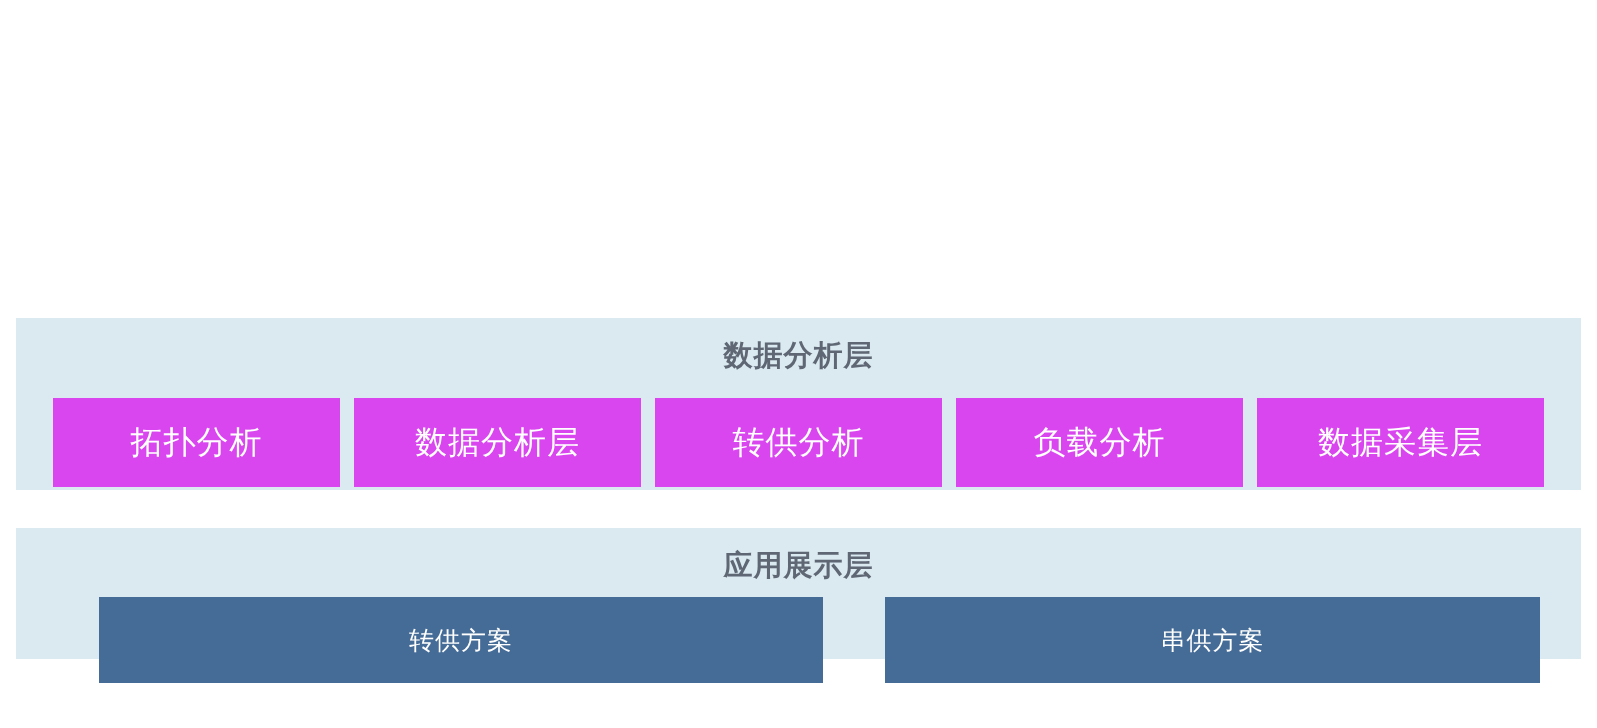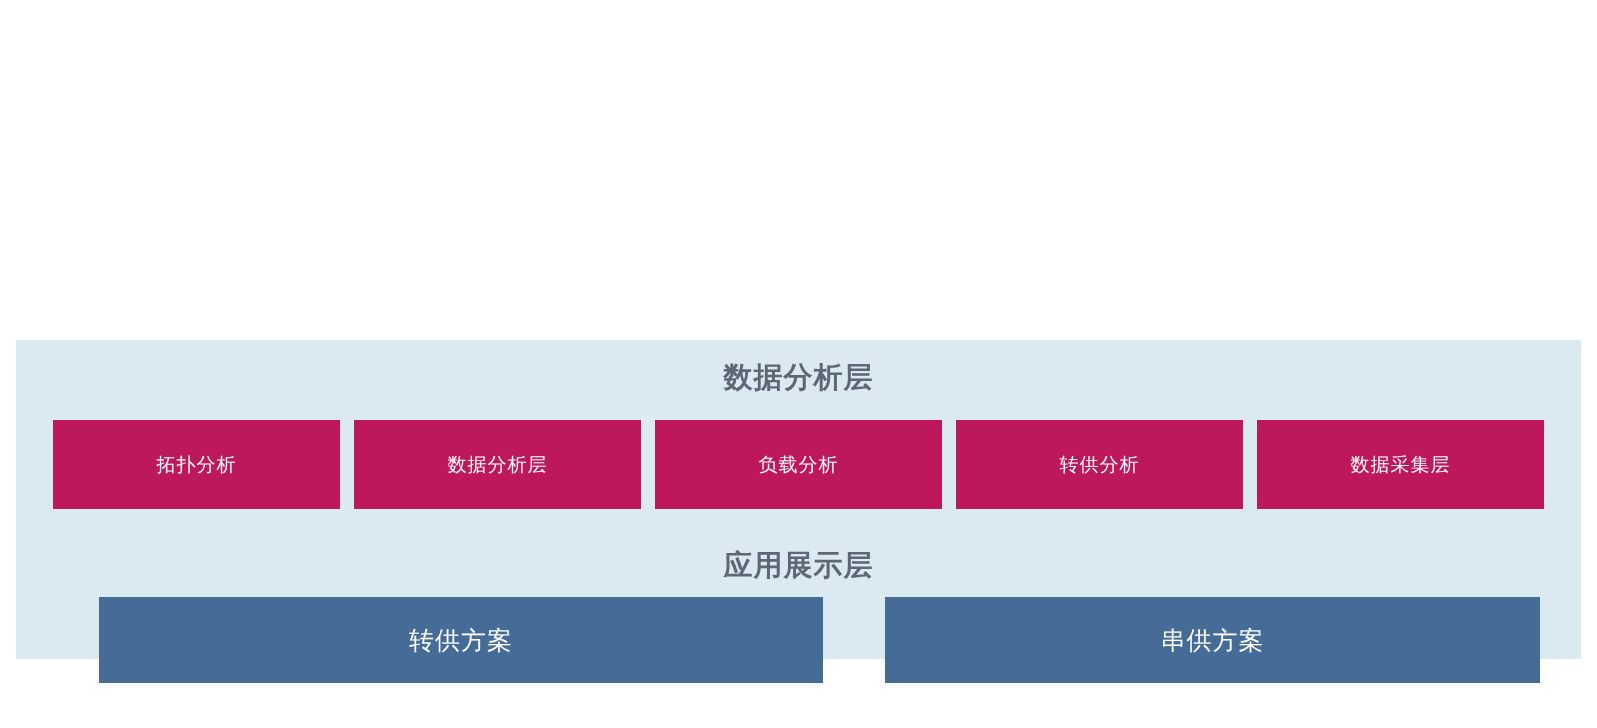--- a/index.html
+++ b/index.html
@@ -75,43 +75,42 @@
     justify-content: center;
     letter-spacing: 1px;
   }
   .collect-box.b0 { left: 22px;  width: 457px; top: 82px; }
   .collect-box.b1 { left: 506px; width: 455px; top: 84px; }
   .collect-box.b2 { left: 988px; width: 456px; top: 85px; }
 
   
   #layer-analysis {
     top: 318px;
-    height: 201px;
+    height: 172px;
     background: #daeaf0;
-    margin-top: 22px;
   }
   #layer-analysis .layer-title {
     top: 18px;
     font-size: 29px;
     color: #5f6775;
   }
   .analysis-row {
     position: absolute;
     left: 37px;
     top: 80px;
     width: 1491px;
     height: 89px;
     display: flex;
     gap: 14px;
   }
   .analysis-box {
     flex: 1 1 0;
-    background: #be185d;
+    background: #d946ef;
     color: #ffffff;
-    font-size: 19px;
+    font-size: 32px;
     display: flex;
     align-items: center;
     justify-content: center;
     letter-spacing: 1px;
   }
 
   
   #layer-application {
     top: 528px;
     height: 131px;
@@ -153,23 +152,23 @@
   <section class="layer" id="layer-analysis">
 
     <div class="layer-title">数据分析层</div>
 
     <div class="analysis-row">
 
       <div class="analysis-box">拓扑分析</div>
 
       <div class="analysis-box">数据分析层</div>
 
+      <div class="analysis-box">转供分析</div>
+
       <div class="analysis-box">负载分析</div>
-
-      <div class="analysis-box">转供分析</div>
 
       <div class="analysis-box">数据采集层</div>
 
     </div>
   </section>
 
   <section class="layer" id="layer-application">
 
     <div class="layer-title">应用展示层</div>
 

